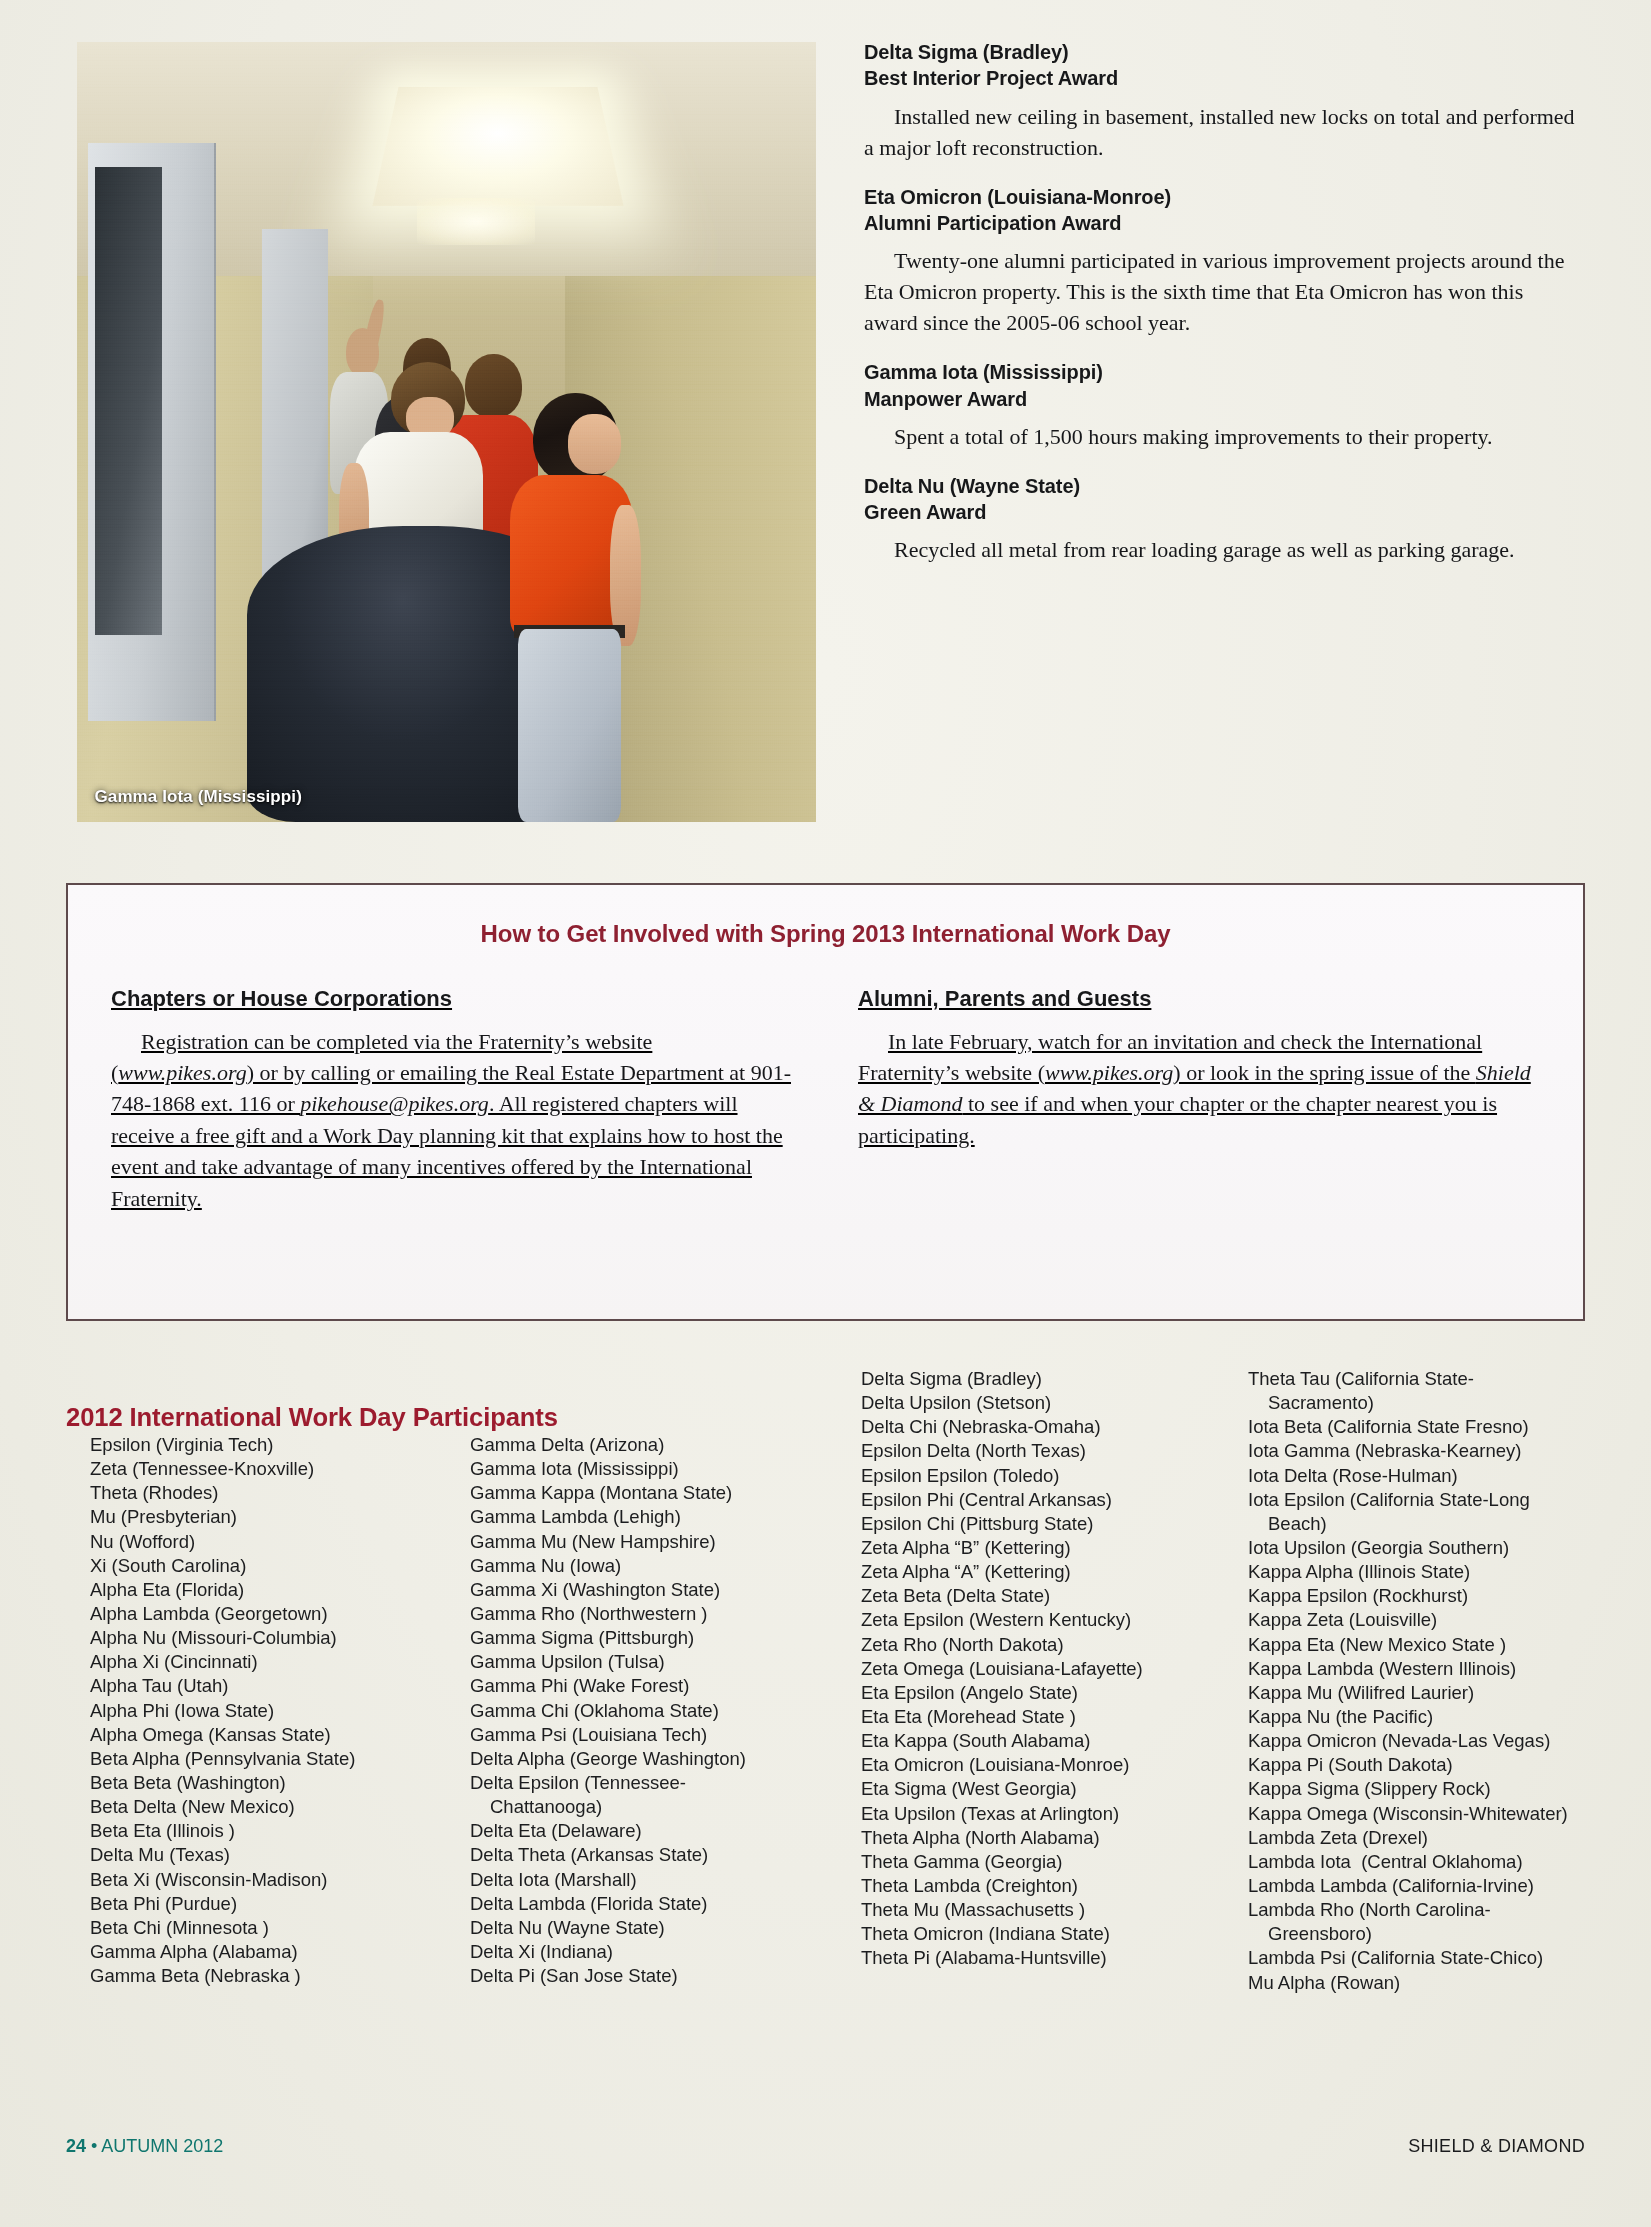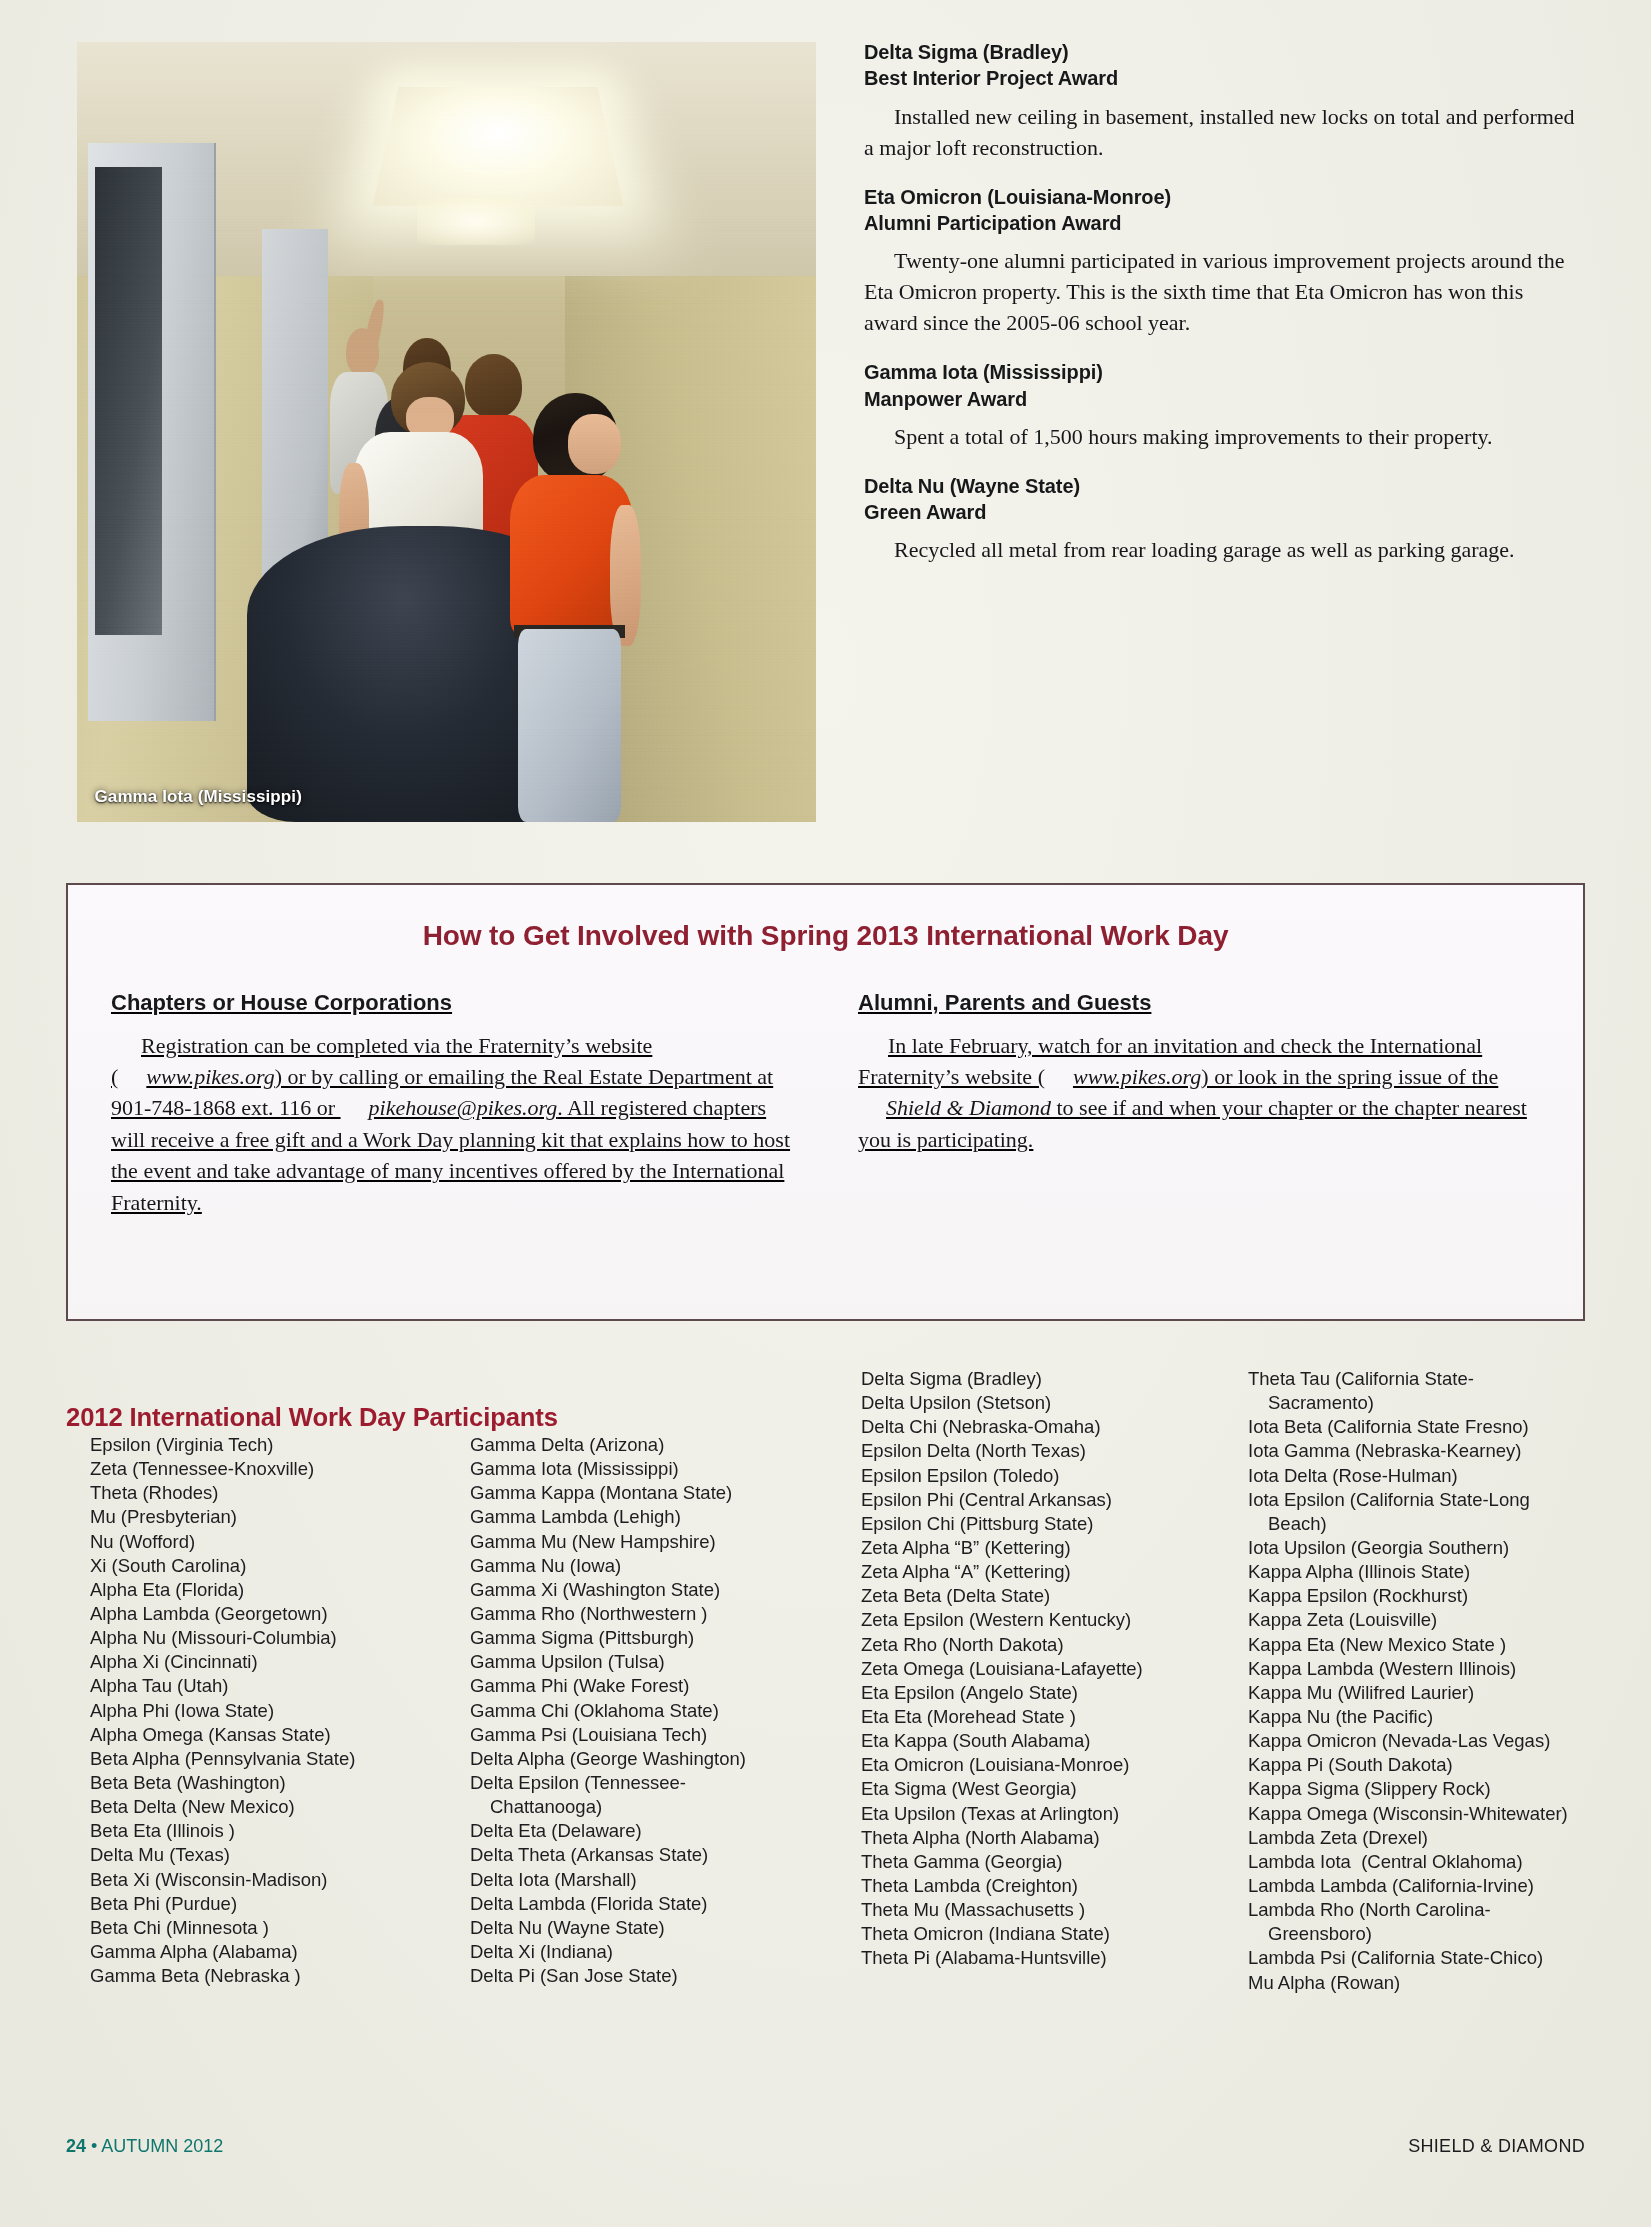--- a/index.html
+++ b/index.html
@@ -174,35 +174,35 @@
 
   
   .involve-box{
     position:absolute;left:66px;top:883px;width:1519px;height:438px;
     border:2px solid #5e4a4c;
     background:linear-gradient(180deg,#fbf9fb 0%,#f8f6f8 60%,#f6f4f4 100%);
     box-sizing:border-box;
   }
   .involve-title{
     margin:35px 0 0 0;text-align:center;
-    color:#8e2031;font-size:28px;font-weight:bold;letter-spacing:-0.1px;
+    color:#8e2031;font-size:24px;font-weight:bold;letter-spacing:-0.1px;
   }
   .involve-cols{
     display:flex;gap:65px;margin:38px 43px 0 43px;text-decoration:underline;
   }
   .involve-col{flex:1;}
   .involve-sub{
     font-size:22px;font-weight:bold;color:#17181a;margin:0 0 13.5px 0;
   }
   .involve-text{
     font-family:"Liberation Serif", serif;
     font-size:22px;line-height:1.43;color:#16171a;
     text-indent:30px;margin:0;
   }
-  .involve-text i{font-style:italic;margin-left:28px;}
+  .involve-text i{font-style:italic;}
 
   
   .parts{position:absolute;left:66px;top:1367px;width:1529px;}
   .parts-title{
     position:absolute;left:0;top:0;
     color:#9c1b2e;font-size:25.6px;font-weight:bold;letter-spacing:-0.1px;
     white-space:nowrap;
     margin-top:36px;
   }
   .parts-grid{

